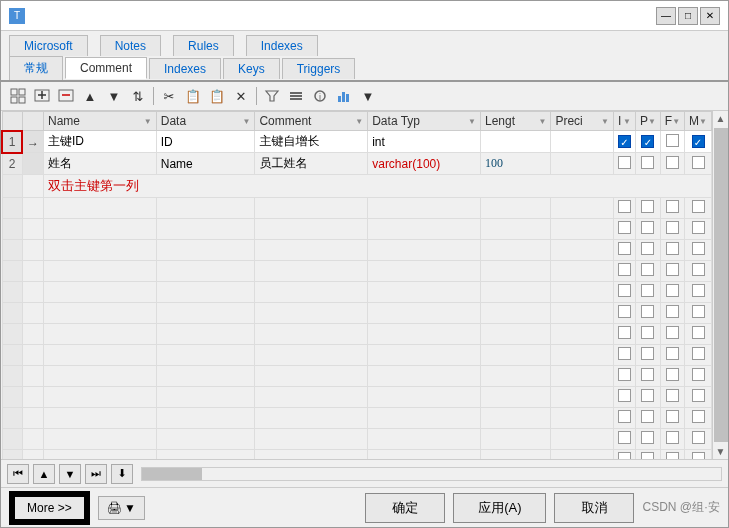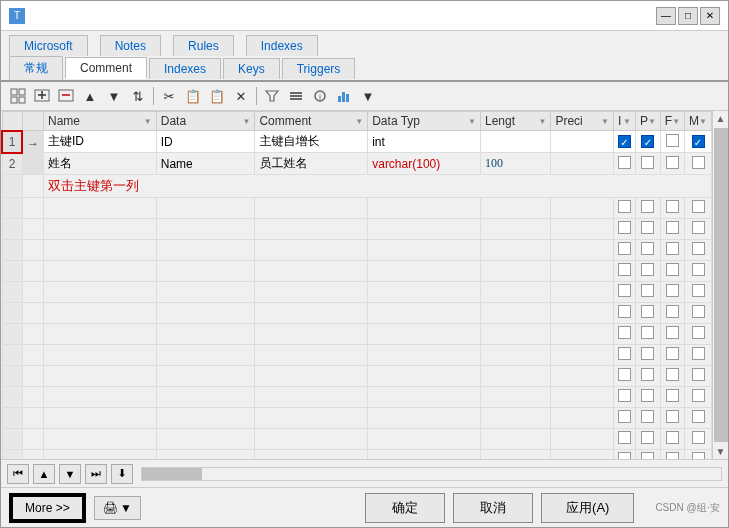--- a/index.html
+++ b/index.html
@@ -36,21 +36,21 @@
     .cb.checked::after { content: '✓'; color: white; font-size: 10px; line-height: 13px; display: block; text-align: center; }
     
     .annotation { color: #cc0000; font-size: 13px; padding: 10px 0; }
     
     .table-wrapper { position: relative; overflow: auto; flex: 1; }
     
     .nav-bar { height: 28px; display: flex; align-items: center; padding: 0 6px; gap: 4px; border-top: 1px solid #ccc; background: #f0f0f0; }
     .nav-btn { width: 22px; height: 20px; border: 1px solid #aaa; background: #e8e8e8; cursor: pointer; display: flex; align-items: center; justify-content: center; font-size: 11px; }
     
     .bottom-bar { height: 40px; display: flex; align-items: center; padding: 0 8px; gap: 8px; border-top: 1px solid #ccc; background: #f0f0f0; }
-    .more-btn { padding: 4px 12px; border: 4px solid #000000; background: #e8e8e8; cursor: pointer; font-size: 12px; display: flex; align-items: center; gap: 2px; }
+    .more-btn { padding: 4px 12px; border: 6px solid #000000; background: #e8e8e8; cursor: pointer; font-size: 12px; display: flex; align-items: center; gap: 2px; }
     .print-btn { padding: 4px 8px; border: 1px solid #aaa; background: #e8e8e8; cursor: pointer; font-size: 12px; display: flex; align-items: center; gap: 2px; }
     .spacer { flex: 1; }
     .action-btn { padding: 5px 24px; border: 1px solid #888; background: #e8e8e8; cursor: pointer; font-size: 13px; min-width: 80px; }
 
     .empty-row td { height: 20px; }
     
     .col-i { width: 22px; }
     .col-p { width: 22px; }
     .col-f { width: 22px; }
     .col-m { width: 22px; }
@@ -471,17 +471,17 @@
   <div class="bottom-bar">
     <div class="more-btn">
       <span>More &gt;&gt;</span>
     </div>
     <div class="print-btn">
       <span>🖨</span>
       <span>▼</span>
     </div>
     <div class="spacer"></div>
     <button class="action-btn">确定</button>
+    <button class="action-btn">应用(A)</button>
     <button class="action-btn">取消</button>
-    <button class="action-btn">应用(A)</button>
-    <span style="font-size:10px;color:#888;margin-left:13px;">CSDN @组·安</span>
+    <span style="font-size:12px;color:#888;margin-left:0;">CSDN @组·安</span>
   </div>
 </div>
 
 </body></html>

